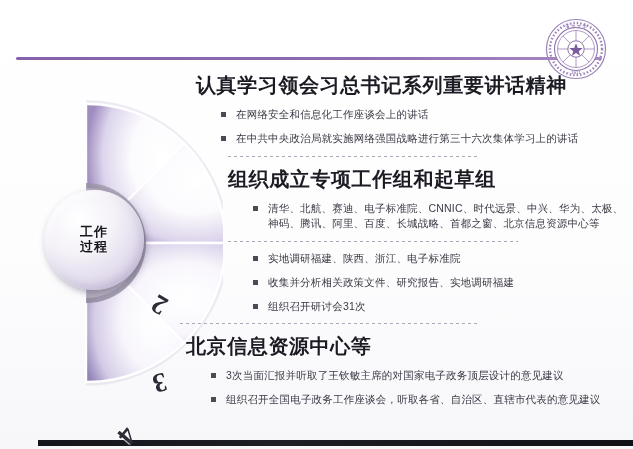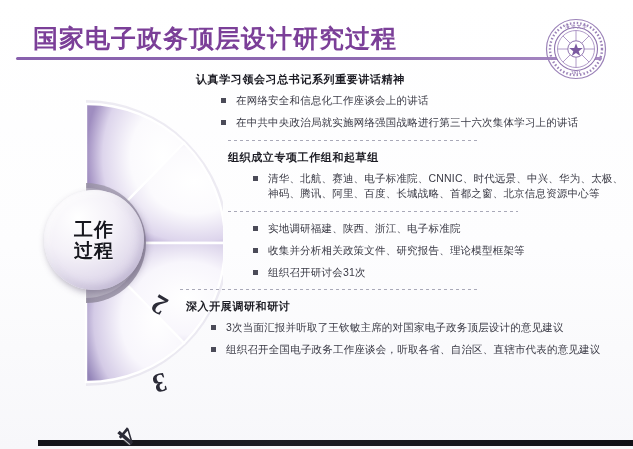--- a/index.html
+++ b/index.html
@@ -51,21 +51,21 @@
     background:radial-gradient(circle at 34% 28%,#ffffff 0%,#f4f1f8 38%,#ded7ea 72%,#c3b7da 100%);
     box-shadow:
       2px 3px 7px rgba(90,80,110,.45),
       inset -3px -4px 9px rgba(150,138,175,.35),
       inset 3px 3px 7px rgba(255,255,255,.95);
     display:flex;align-items:center;justify-content:center;
     z-index:4;
   }
   .center-text{
     text-align:left;
-    font-size:19px;font-weight:bold;
+    font-size:13px;font-weight:bold;
     line-height:1.12;
     color:#17171f;
     letter-spacing:1px;
     text-shadow:0 1px 1px rgba(255,255,255,.9);
   }
   .seg-num{
     position:absolute;
     font-size:27px;font-weight:bold;
     color:#2c2c38;
     font-family:"Liberation Serif","DejaVu Serif",serif;
@@ -75,30 +75,30 @@
   .n1{left:115px;top:142px;transform:rotate(-118deg);}
   .n2{left:145px;top:191px;transform:rotate(-150deg);}
   .n3{left:145px;top:269px;transform:rotate(165deg);}
   .n4{left:112px;top:322px;transform:rotate(130deg);}
 
   
   .content{
     position:absolute;left:196px;top:72px;width:432px;
   }
   .sec-head{
-    font-size:11px;font-weight:bold;color:#1b1b23;
+    font-size:20px;font-weight:bold;color:#1b1b23;
     letter-spacing:.6px;
     margin:0 0 6px 0;
     text-shadow:0 1px 0 rgba(255,255,255,.8);
   }
   .bullets{margin:0;padding:0;list-style:none;}
   .bullets li{
     position:relative;
     padding-left:18px;
-    margin:0 0 6px 0;
+    margin:8px 0 6px 0;
     font-size:10.5px;
     line-height:1.5;
     color:#3a3a45;
     letter-spacing:.2px;
   }
   .bullets li::before{
     content:"";
     position:absolute;left:3px;top:5px;
     width:5px;height:5px;
     background:#4b4b58;
@@ -121,21 +121,20 @@
     position:absolute;left:38px;bottom:3px;
     width:595px;height:6px;
     background:linear-gradient(90deg,#14141a 0%,#1d1d24 40%,#101016 100%);
   }
 </style>
 </head>
 <body>
 
 <div class="slide">
 
-  <div class="title">国家电子政务顶层设计研究过程</div>
   <div class="title-rule"></div>
 
   <div class="seal">
     <svg viewBox="0 0 62 62" xmlns="http://www.w3.org/2000/svg">
       <circle cx="31" cy="31" r="29.5" fill="none" stroke="#9b82b8" stroke-width="1.2"></circle>
       <circle cx="31" cy="31" r="26" fill="none" stroke="#9b82b8" stroke-width="2.4" stroke-dasharray="1.5 2"></circle>
       <circle cx="31" cy="31" r="21.5" fill="#ffffff" stroke="#8f73ae" stroke-width="1.1"></circle>
       <circle cx="31" cy="31" r="18.5" fill="none" stroke="#a78ec2" stroke-width="0.9"></circle>
       <g stroke="#a78ec2" stroke-width="0.9">
         <line x1="31" y1="12.5" x2="31" y2="49.5"></line>
@@ -215,29 +214,29 @@
       <ul class="bullets indent3">
         <li>清华、北航、赛迪、电子标准院、CNNIC、时代远景、中兴、华为、太极、神码、腾讯、阿里、百度、长城战略、首都之窗、北京信息资源中心等</li>
       </ul>
     </div>
 
     <div class="dotline wide"></div>
 
     <div class="sec sec3">
       <ul class="bullets indent3">
         <li>实地调研福建、陕西、浙江、电子标准院</li>
-        <li>收集并分析相关政策文件、研究报告、理论模型框架等</li>
+        <li>收集并分析相关政策文件、研究报告、实地调研福建</li>
         <li>组织召开研讨会31次</li>
       </ul>
     </div>
 
     <div class="dotline w3"></div>
 
     <div class="sec sec4">
-      <div class="sec-head">深入开展调研和研讨</div>
+      <div class="sec-head">北京信息资源中心等</div>
       <ul class="bullets indent3">
         <li>3次当面汇报并听取了王钦敏主席的对国家电子政务顶层设计的意见建议</li>
         <li>组织召开全国电子政务工作座谈会，听取各省、自治区、直辖市代表的意见建议</li>
       </ul>
     </div>
 
   </div>
 
   <div class="bottom-bar"></div>
 </div>

